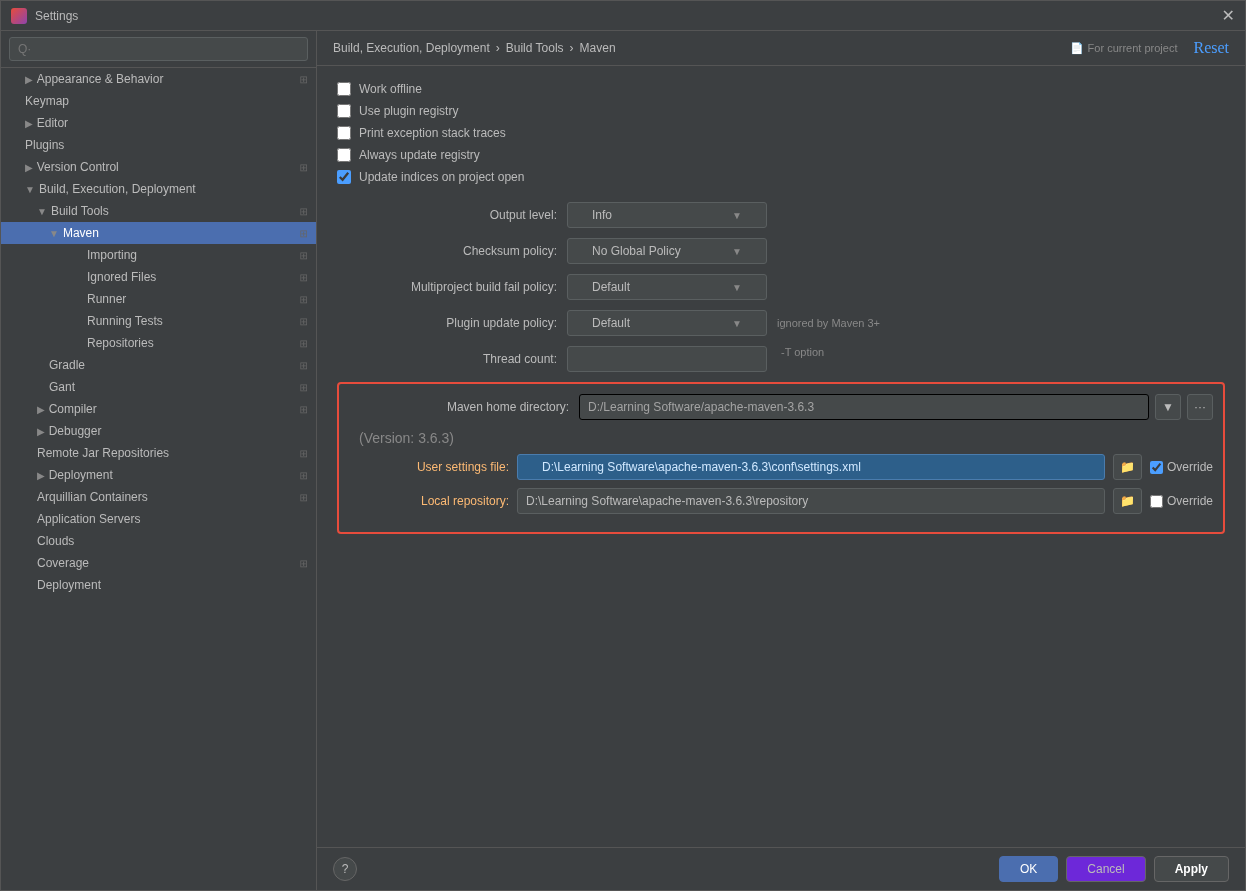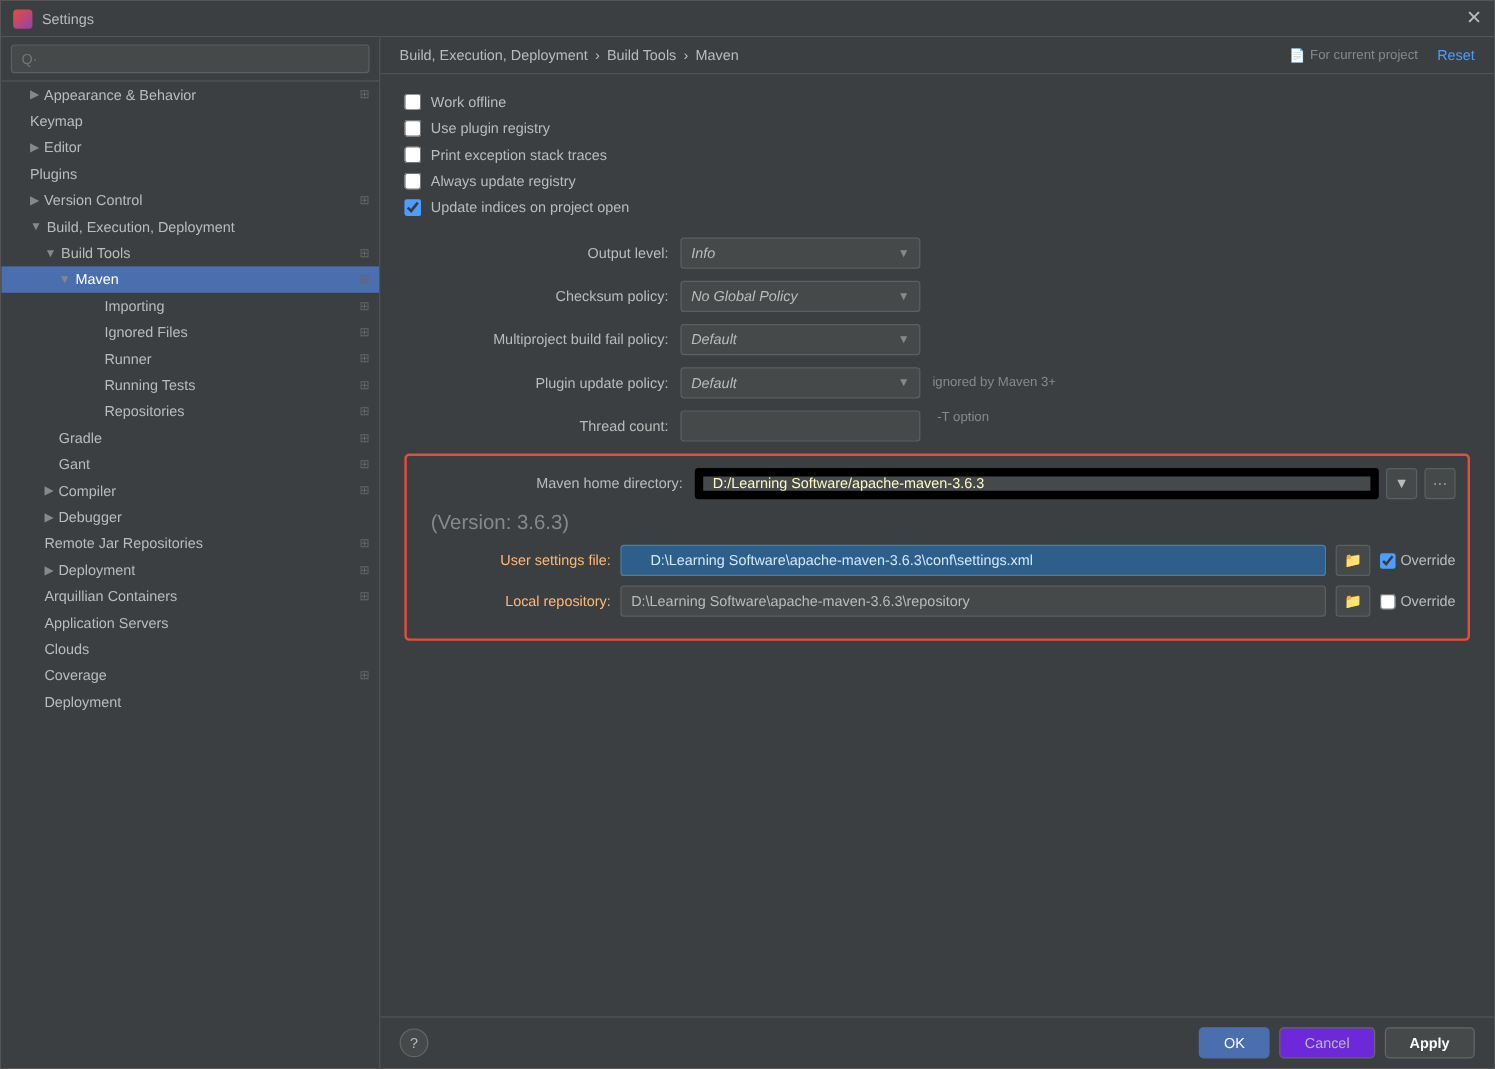--- a/index.html
+++ b/index.html
@@ -27,43 +27,43 @@
     .nav-indent-1 { padding-left: 24px; }
     .nav-indent-2 { padding-left: 36px; }
     .nav-indent-3 { padding-left: 48px; }
     .nav-indent-4 { padding-left: 86px; }
 
     
     .right-panel { flex: 1; display: flex; flex-direction: column; overflow: hidden; }
     .breadcrumb-bar { display: flex; align-items: center; justify-content: space-between; padding: 8px 16px; border-bottom: 1px solid #555; background: #3c3f41; }
     .breadcrumb { display: flex; align-items: center; gap: 6px; color: #bbbbbb; font-size: 12px; }
     .breadcrumb-project { color: #888; font-size: 11px; display: flex; align-items: center; gap: 4px; }
-    .reset-btn { color: #4b9eff; cursor: pointer; font-size: 12px; background: none; border: none; }
+    .reset-btn { color: #4b9eff; cursor: pointer; font-size: 16px; background: none; border: none; font-family: Liberation Serif, serif; }
 
     .settings-panel { flex: 1; padding: 16px 20px; overflow-y: auto; background: #3c3f41; }
 
     .checkbox-row { display: flex; align-items: center; gap: 8px; margin-bottom: 8px; }
     .checkbox-row input[type=checkbox] { width: 14px; height: 14px; accent-color: #4b9eff; cursor: pointer; }
     .checkbox-label { color: #bbbbbb; font-size: 12px; cursor: pointer; }
 
     .form-row { display: flex; align-items: center; margin-bottom: 10px; gap: 10px; }
     .form-label { width: 220px; color: #bbbbbb; font-size: 12px; text-align: right; flex-shrink: 0; }
     .form-control { flex: 1; }
 
-    .dropdown { background: #45494a; border: 1px solid #5a5f60; border-radius: 3px; color: #bbbbbb; padding: 3px 8px; font-size: 12px; width: 200px; display: flex; align-items: center; justify-content: space-between; cursor: pointer; height: 26px; font-style: italic; }
+    .dropdown { background: #45494a; border: 1px solid #5a5f60; border-radius: 3px; color: #bbbbbb; padding: 3px 24px; font-size: 12px; width: 200px; display: flex; align-items: center; justify-content: space-between; cursor: pointer; height: 26px; }
     .dropdown-arrow { color: #888; font-size: 10px; }
 
     .ignored-text { color: #888; font-size: 11px; }
 
     
     .highlight-section { border: 2px solid #e74c3c; border-radius: 4px; padding: 10px; margin-top: 8px; margin-bottom: 8px; }
-    .maven-home-input { background: #45494a; border: 7px solid #000000; border-radius: 3px; color: #fef9c3; padding: 3px 8px; font-size: 12px; height: 26px; flex: 1; }
+    .maven-home-input { background: #45494a; border: 1px solid #000000; border-radius: 3px; color: #a3a3a3; padding: 3px 8px; font-size: 12px; height: 26px; flex: 1; }
     .btn-icon { background: #45494a; border: 1px solid #5a5f60; border-radius: 3px; color: #bbbbbb; padding: 2px 6px; cursor: pointer; height: 26px; display: flex; align-items: center; justify-content: center; }
 
-    .version-text { color: #888; font-size: 17px; margin-left: 10px; margin-bottom: 8px; }
+    .version-text { color: #888; font-size: 14px; margin-left: 10px; margin-bottom: 8px; }
 
     .settings-row-with-override { display: flex; align-items: center; gap: 8px; margin-bottom: 8px; }
     .settings-row-label { width: 160px; color: #fdba74; font-size: 12px; text-align: right; flex-shrink: 0; }
     .path-input { background: #2d5f8a; border: 1px solid #4a7cad; border-radius: 3px; color: #d0e8ff; padding: 3px 24px; font-size: 12px; height: 26px; flex: 1; }
     .path-input-normal { background: #45494a; border: 1px solid #5a5f60; border-radius: 3px; color: #bbbbbb; padding: 3px 8px; font-size: 12px; height: 26px; flex: 1; }
     .override-checkbox { display: flex; align-items: center; gap: 4px; }
     .override-checkbox input { accent-color: #4b9eff; }
     .btn { padding: 5px 20px; border-radius: 4px; cursor: pointer; font-size: 12px; border: 1px solid #555; }
     .btn-primary { background: #4b6eaf; border-color: #4b6eaf; color: #ffffff; }
     .btn-secondary { background: #6d28d9; border-color: #666; color: #bbbbbb; }

